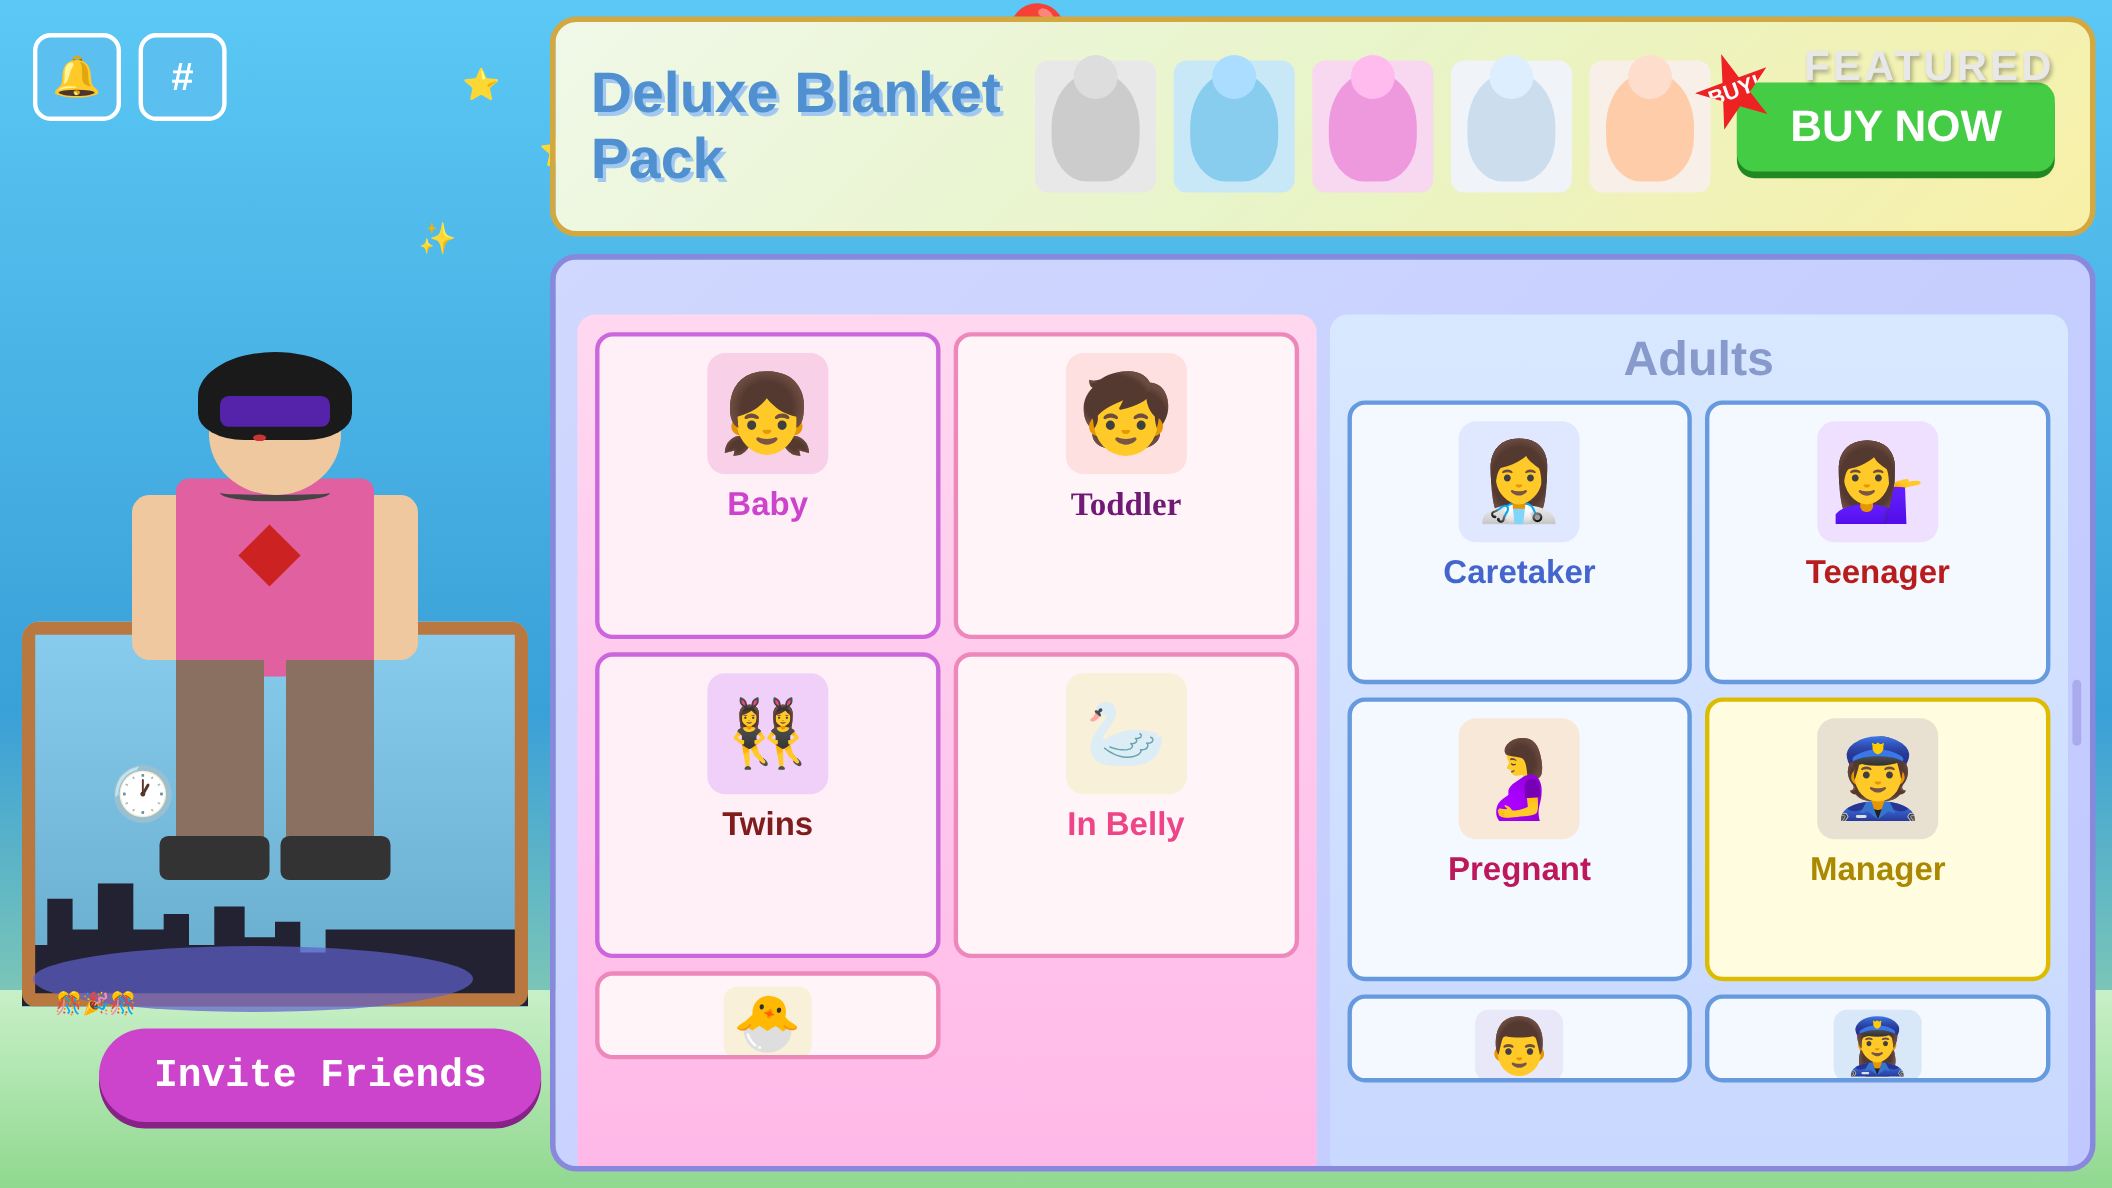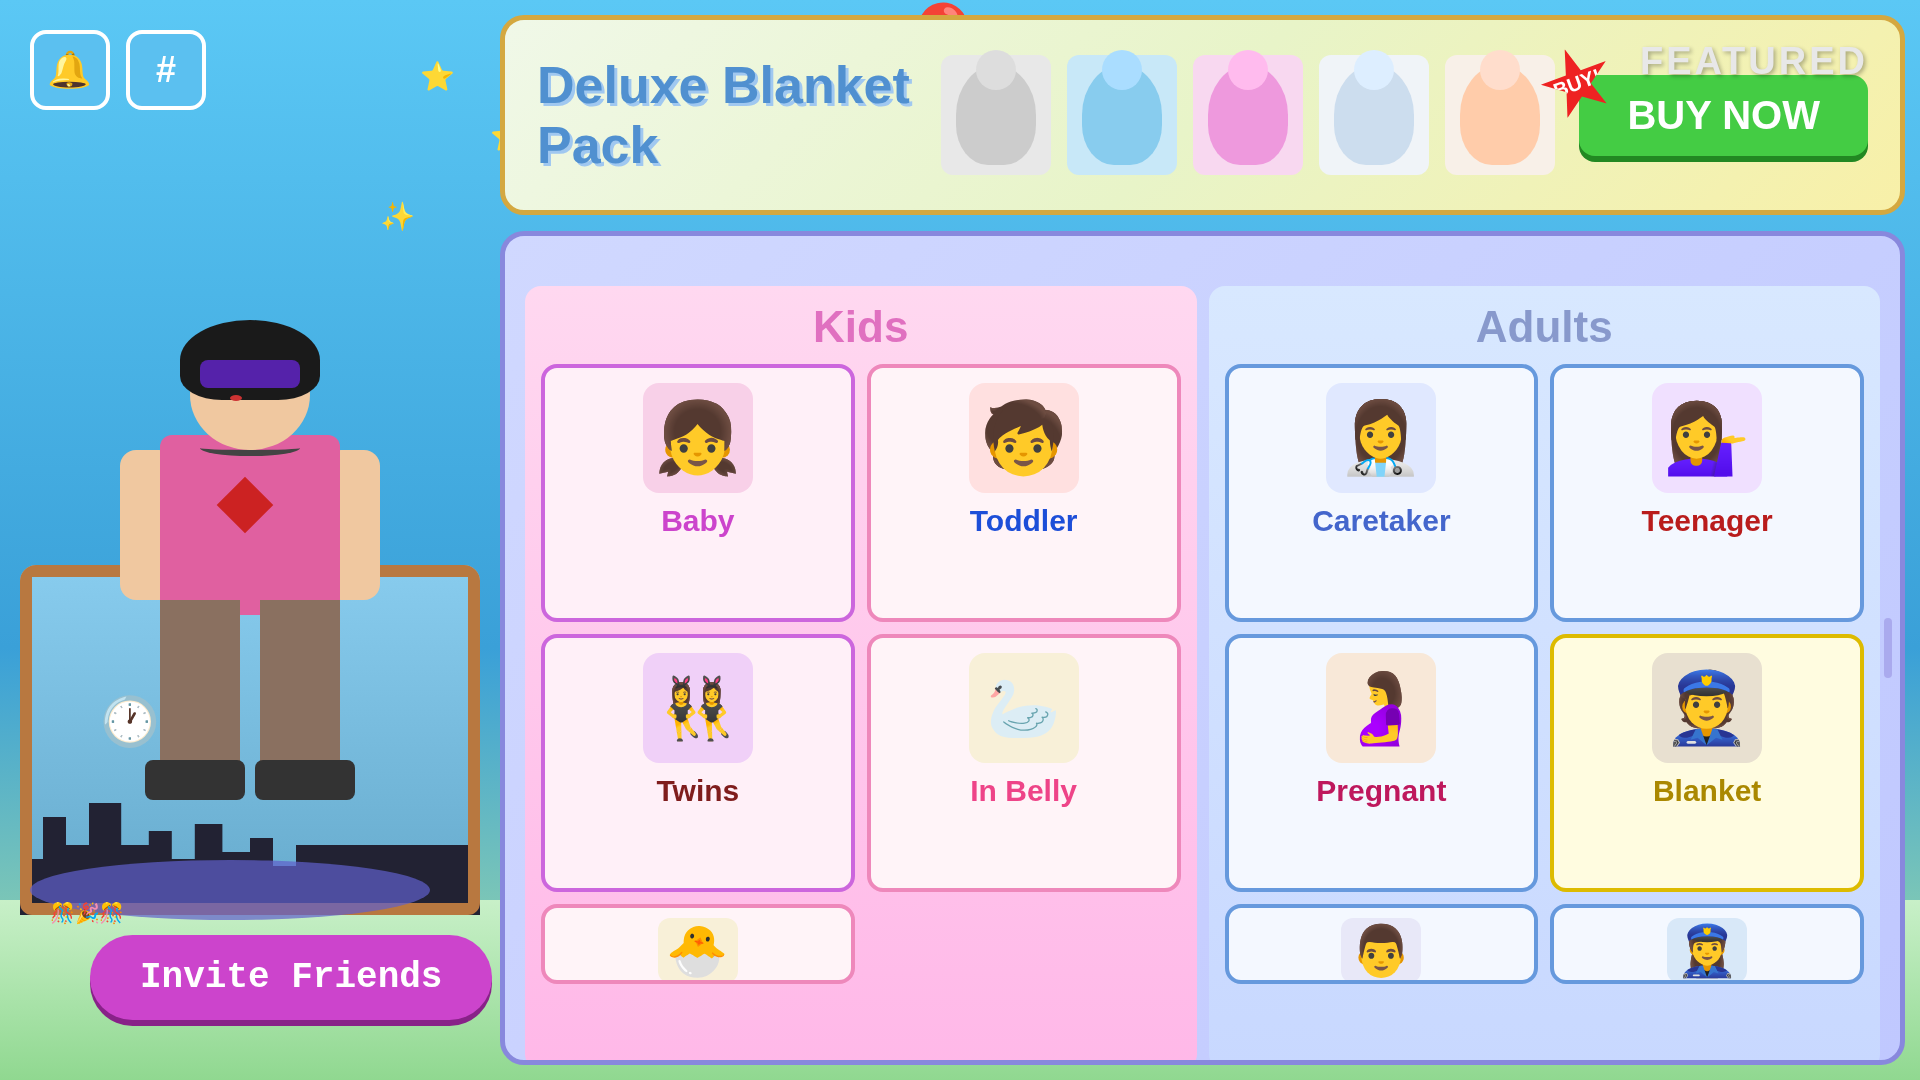--- a/index.html
+++ b/index.html
@@ -402,35 +402,34 @@
 
     <div class="featured-label">FEATURED</div>
   </div>
 
   <div class="role-panel">
 
 
     <div class="role-columns">
 
       <div class="kids-col">
-        <div class="col-title kids-title">Kids</div>
         <div class="role-grid">
 
           <div class="role-card purple-border">
             <div class="role-icon">
               <div style="width:110px;height:110px;background:#f8d0e8;border-radius:16px;display:flex;align-items:center;justify-content:center;font-size:70px;">👧</div>
             </div>
             <div class="role-name" style="color:#cc44cc;">Baby</div>
           </div>
 
           <div class="role-card pink-border">
             <div class="role-icon">
               <div style="width:110px;height:110px;background:#ffe0e0;border-radius:16px;display:flex;align-items:center;justify-content:center;font-size:70px;">🧒</div>
             </div>
-            <div class="role-name" style="color:#1d4ed8;">Toddler</div>
+            <div class="role-name" style="color:#701a75;font-family:Liberation Serif, serif;">Toddler</div>
           </div>
 
           <div class="role-card purple-border">
             <div class="role-icon">
               <div style="width:110px;height:110px;background:#f0d0f8;border-radius:16px;display:flex;align-items:center;justify-content:center;font-size:60px;">👯‍♀️</div>
             </div>
             <div class="role-name" style="color:#7f1d1d;">Twins</div>
           </div>
 
           <div class="role-card pink-border">
@@ -472,21 +471,21 @@
             <div class="role-icon">
               <div style="width:110px;height:110px;background:#f8e8d8;border-radius:16px;display:flex;align-items:center;justify-content:center;font-size:70px;">🤰</div>
             </div>
             <div class="role-name" style="color:#be185d;">Pregnant</div>
           </div>
 
           <div class="role-card yellow-border" style="background:#fffce0;">
             <div class="role-icon">
               <div style="width:110px;height:110px;background:#e8e0d0;border-radius:16px;display:flex;align-items:center;justify-content:center;font-size:70px;">👮</div>
             </div>
-            <div class="role-name" style="color:#aa8800;">Blanket</div>
+            <div class="role-name" style="color:#aa8800;">Manager</div>
           </div>
 
           <div class="role-card blue-border" style="height:80px;overflow:hidden;">
             <div class="role-icon" style="height:70px;">
               <div style="width:80px;height:65px;background:#e8e8f8;border-radius:12px;display:flex;align-items:center;justify-content:center;font-size:50px;">👨</div>
             </div>
           </div>
 
           <div class="role-card blue-border" style="height:80px;overflow:hidden;">
             <div class="role-icon" style="height:70px;">

